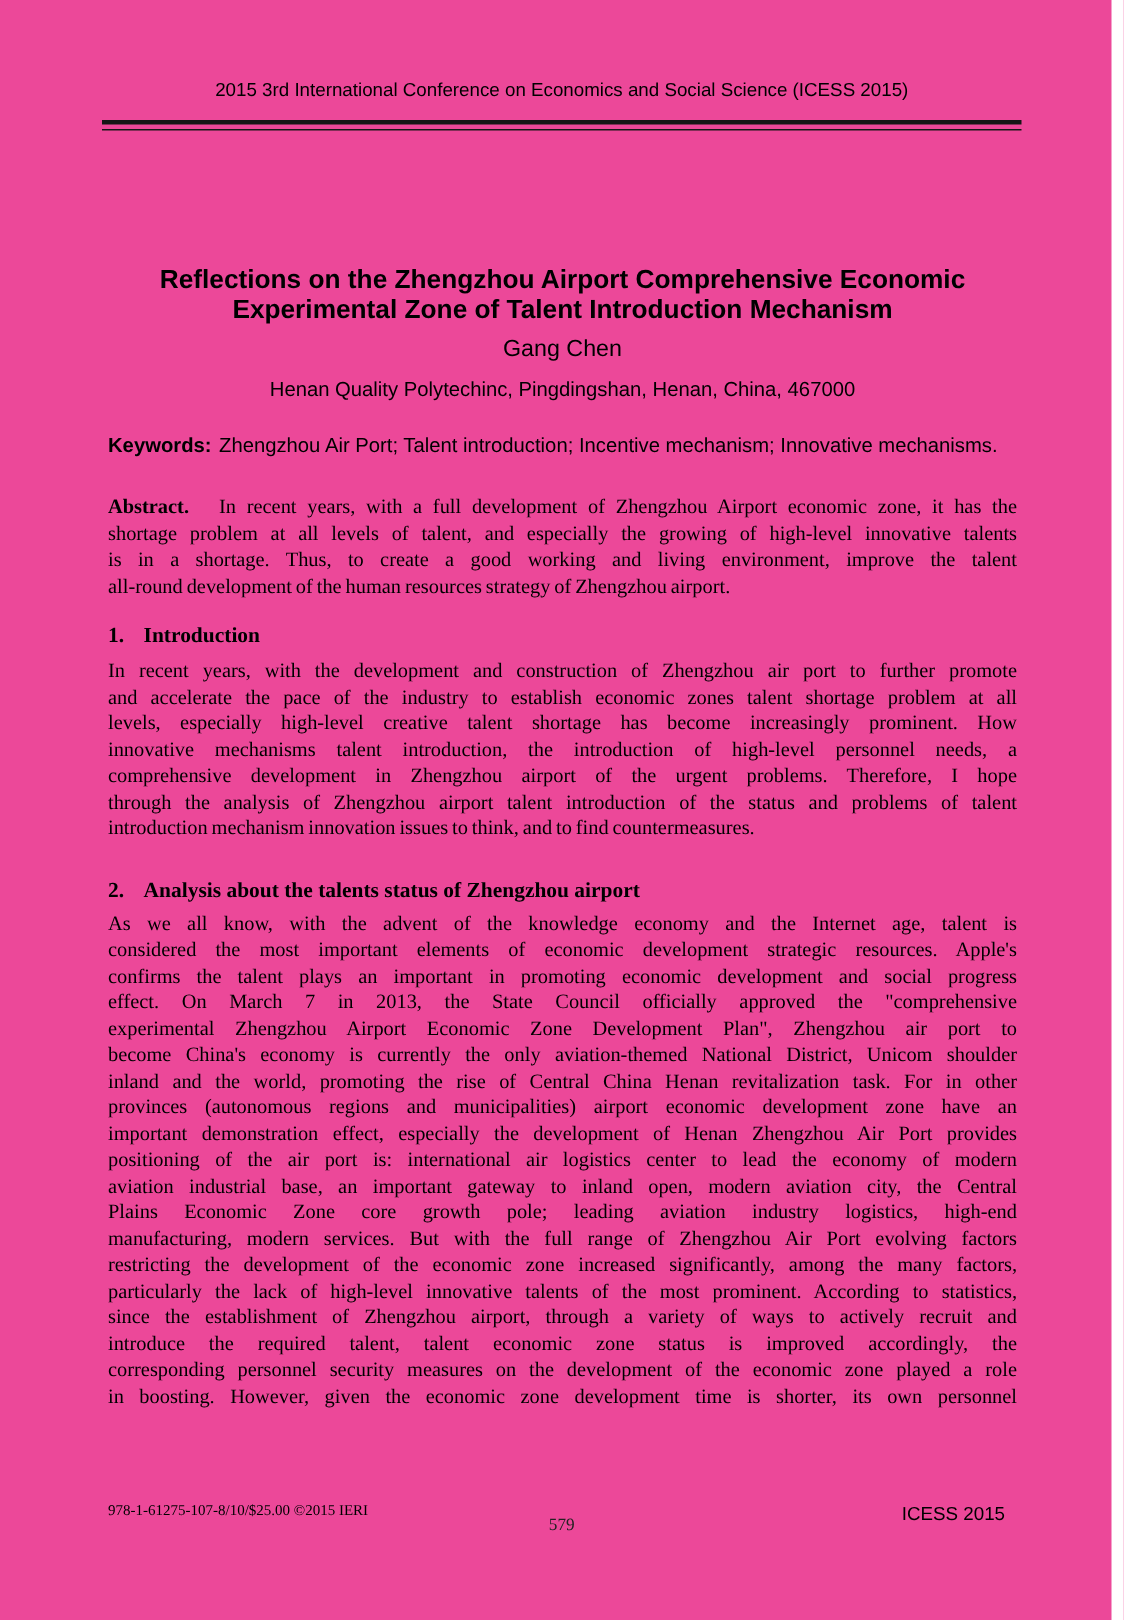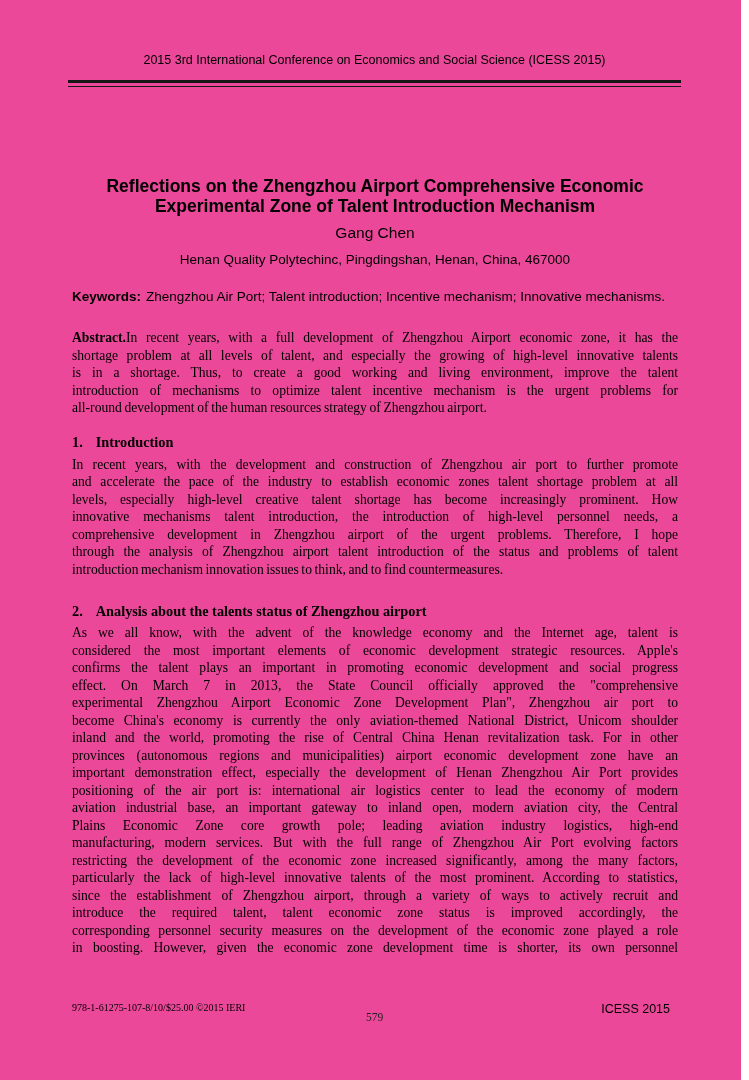--- a/index.html
+++ b/index.html
@@ -48,21 +48,21 @@
   }
   .keywords .kw-label { font-weight: bold; margin-right: 5px; }
 
   .serifpara {
     font-family: "Liberation Serif", serif;
     font-size: 13.6px; line-height: 17.5px;
   }
   .abstract { margin-top: 24px; }
   .jline { text-align: justify; text-align-last: justify; word-spacing: -0.8px; }
   .jline.lastline { text-align-last: left; }
-  .runin { font-weight: bold; margin-right: 0; }
+  .runin { font-weight: bold; margin-right: 20px; }
 
   .section-heading {
     font-family: "Liberation Serif", serif;
     font-weight: bold;
     font-size: 14.3px; line-height: 18px;
   }
   .sec-num { margin-right: 13px; }
   .h1 { margin-top: 16px; }
   .p1 { margin-top: 5px; }
   .h2 { margin-top: 24px; }
@@ -101,21 +101,20 @@
     <div class="author">Gang Chen</div>
     <div class="affiliation">Henan Quality Polytechinc, Pingdingshan, Henan, China, 467000</div>
 
     <div class="keywords"><span class="kw-label">Keywords:</span><span>Zhengzhou Air Port; Talent introduction; Incentive mechanism; Innovative mechanisms.</span></div>
 
     <div class="abstract serifpara">
       <div class="jline"><span class="runin">Abstract.</span><span>In recent years, with a full development of Zhengzhou Airport economic zone, it has the</span></div>
       <div>
           <div class="jline">shortage problem at all levels of talent, and especially the growing of high-level innovative talents</div>
           <div class="jline">is in a shortage. Thus, to create a good working and living environment, improve the talent</div>
-          <div class="jline">introduction of mechanisms to optimize talent incentive mechanism is the urgent problems for</div>
           <div class="jline lastline">all-round development of the human resources strategy of Zhengzhou airport.</div>
         </div>
     </div>
 
     <div class="section-heading h1"><span class="sec-num">1.</span><span>Introduction</span></div>
     <div class="serifpara p1">
         <div class="jline">In recent years, with the development and construction of Zhengzhou air port to further promote</div>
         <div class="jline">and accelerate the pace of the industry to establish economic zones talent shortage problem at all</div>
         <div class="jline">levels, especially high-level creative talent shortage has become increasingly prominent. How</div>
         <div class="jline">innovative mechanisms talent introduction, the introduction of high-level personnel needs, a</div>

